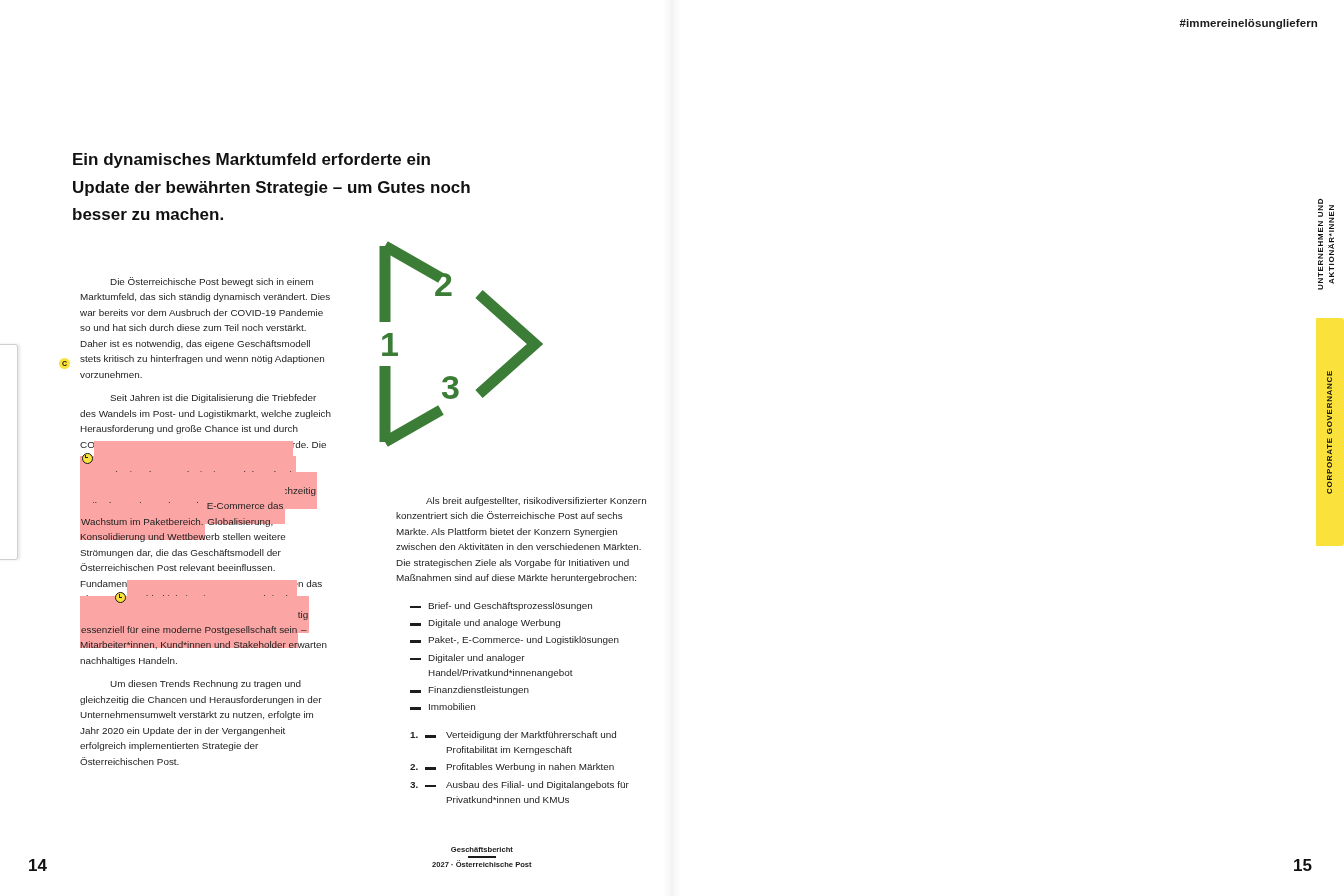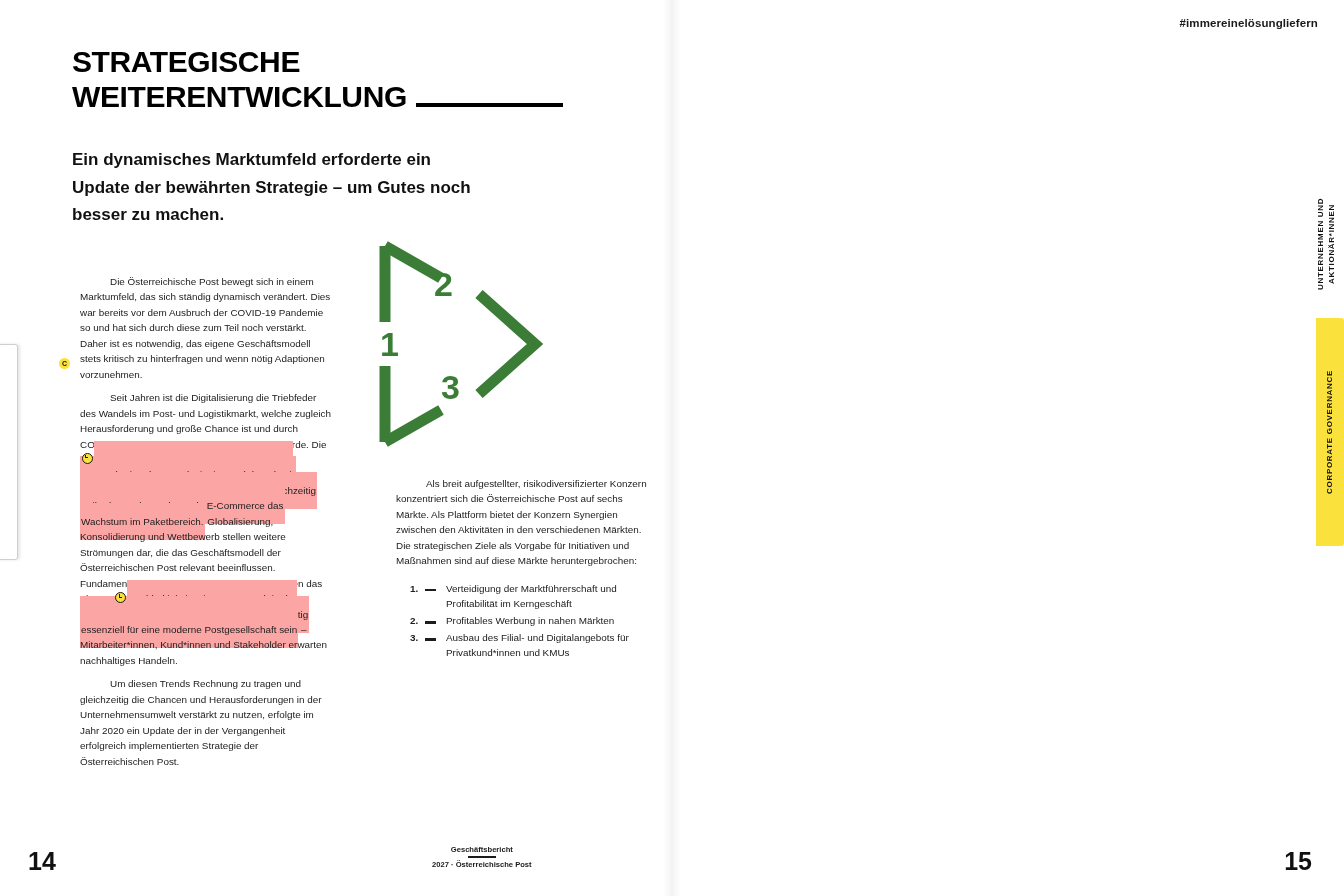--- a/index.html
+++ b/index.html
@@ -156,21 +156,21 @@
     background: #fbe13c;
     color: #111;
     font-size: 7px;
     font-weight: bold;
     line-height: 11px;
     text-align: center;
   }
 
   
   #lcol1 { left: 72px;  top: 266px; width: 268px; }
-  #lcol2 { left: 388px; top: 468px; width: 268px; }
+  #lcol2 { left: 388px; top: 485px; width: 268px; }
 
   
   ul.dashlist {
     list-style: none;
     margin: 13px 0 0 0;
     padding: 0 0 0 22px;
   }
   ul.dashlist li {
     position: relative;
     padding-left: 18px;
@@ -280,21 +280,21 @@
     background: #ffffff;
     border: 1px solid #cfcfcf;
     border-radius: 0 3px 3px 0;
     box-shadow: 2px 0 3px rgba(0,0,0,0.10);
   }
 
   
   .folio {
     position: absolute;
     bottom: 20px;
-    font-size: 25px;
+    font-size: 17px;
     font-weight: bold;
     color: #111;
   }
   #folio-left  { left: 28px; }
   #folio-right { right: 32px; }
 
   .footline {
     position: absolute;
     bottom: 27px;
     font-size: 7.6px;
@@ -314,27 +314,20 @@
     margin: 0 3px;
   }
 </style>
 </head>
 <body>
 
 <div id="spread">
 
   <div class="page" id="page-left">
 
-    <div id="title-block">
-      <div class="line">STRATEGISCHE</div>
-      <div class="line" id="title-rule-wrap">
-        <span>WEITERENTWICKLUNG</span>
-        <span id="title-rule"></span>
-      </div>
-    </div>
 
     <div id="deck">Ein dynamisches Marktumfeld erforderte ein Update der bewährten Strategie – um Gutes noch besser zu machen.</div>
 
     <div id="triangle-graphic">
       <svg width="180" height="230" viewBox="0 0 180 230">
         <g fill="none" stroke="#3b7d36" stroke-width="11" stroke-linecap="butt">
           <polyline points="12,14 12,90"></polyline>
           <polyline points="12,14 68,46"></polyline>
           <polyline points="12,134 12,210"></polyline>
           <polyline points="12,210 68,178"></polyline>
@@ -351,20 +344,28 @@
       <p class="indent">
         <span>Seit Jahren ist die Digitalisierung die Triebfeder des Wandels im Post- und Logistikmarkt, welche zugleich Herausforderung und große Chance ist und durch COVID-19 zumindest kurzfristig beschleunigt wurde. Die </span><span class="clock"></span><span class="hl">Herausforderung besteht in der kontinuierlich voranschreitenden E-Substitution und dem damit verbundenen Rückgang im Briefgeschäft. Gleichzeitig treibt der stark zunehmende E-Commerce das Wachstum im Paketbereich.</span><span> Globalisierung, Konsolidierung und Wettbewerb stellen weitere Strömungen dar, die das Geschäftsmodell der Österreichischen Post relevant beeinflussen. Fundamental wichtiger wurde in den letzten Jahren das Thema </span><span class="clock"></span><span class="hl">Nachhaltigkeit. Dieses war auch in der Vergangenheit bereits wesentlich und wird zukünftig essenziell für eine moderne Postgesellschaft sein</span><span> – Mitarbeiter*innen, Kund*innen und Stakeholder erwarten nachhaltiges Handeln.</span>
       </p>
       <p class="indent">Um diesen Trends Rechnung zu tragen und gleichzeitig die Chancen und Herausforderungen in der Unternehmensumwelt verstärkt zu nutzen, erfolgte im Jahr 2020 ein Update der in der Vergangenheit erfolgreich implementierten Strategie der Österreichischen Post.</p>
     </div>
 
     <span class="cbadge" style="left:59px; top:358px;">C</span>
 
     <div class="col" id="lcol2">
       <p class="indent">Als breit aufgestellter, risikodiversifizierter Konzern konzentriert sich die Österreichische Post auf sechs Märkte. Als Plattform bietet der Konzern Synergien zwischen den Aktivitäten in den verschiedenen Märkten. Die strategischen Ziele als Vorgabe für Initiativen und Maßnahmen sind auf diese Märkte heruntergebrochen:</p>
+      <ul class="dashlist">
+        <li>Brief- und Geschäftsprozesslösungen</li>
+        <li>Digitale und analoge Werbung</li>
+        <li>Paket-, E-Commerce- und Logistiklösungen</li>
+        <li>Digitaler und analoger Handel/Privatkund*innenangebot</li>
+        <li>Finanzdienstleistungen</li>
+        <li>Immobilien</li>
+      </ul>
       <ol class="numlist">
         <li>Verteidigung der Marktführerschaft und Profitabilität im Kerngeschäft</li>
         <li>Profitables Werbung in nahen Märkten</li>
         <li>Ausbau des Filial- und Digitalangebots für Privatkund*innen und KMUs</li>
       </ol>
     </div>
 
     <div class="folio" id="folio-left">14</div>
     <div class="footline" id="foot-left">
       <span>Geschäftsbericht</span>

